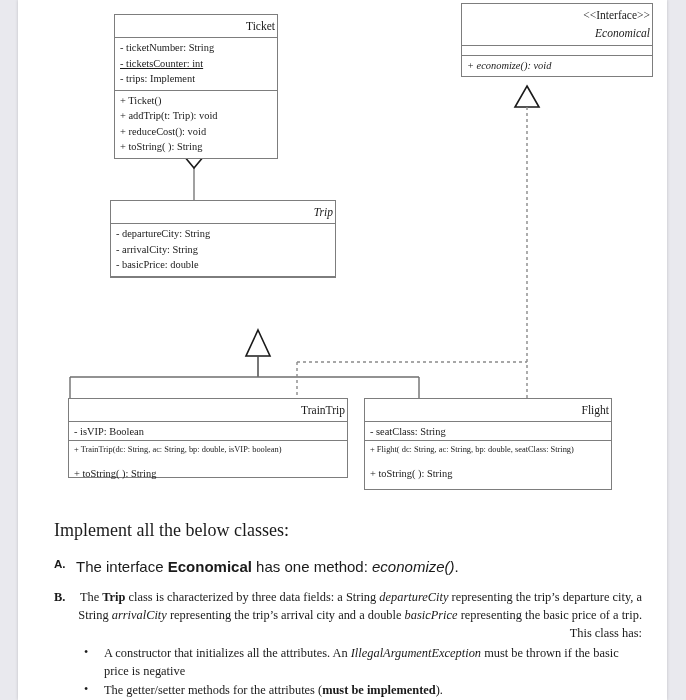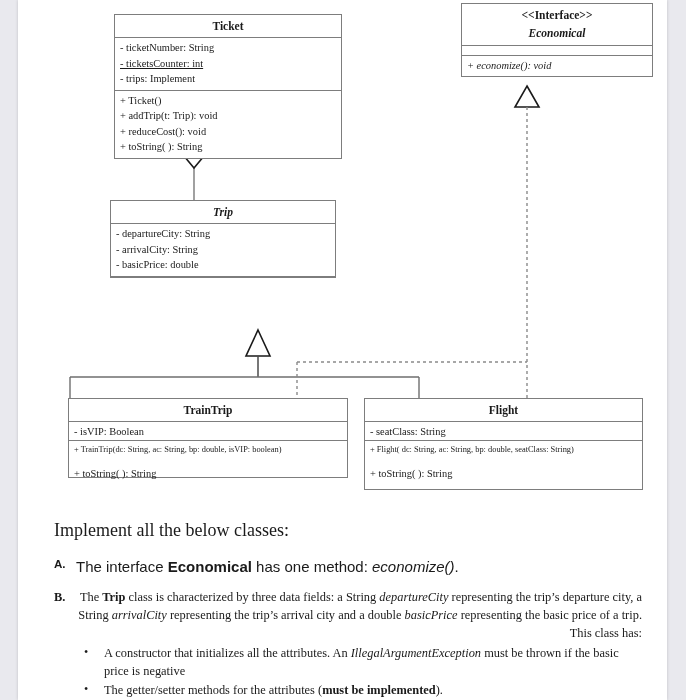--- a/index.html
+++ b/index.html
@@ -40,22 +40,22 @@
   }
   
   .uml-box {
     position: absolute;
     border: 1px solid #7d7d7d;
     background: #ffffff;
     box-sizing: border-box;
     z-index: 3;
   }
   .uml-header {
-    text-align: center;
-    font-weight: bold;
+    text-align: right;
+    font-weight: normal;
     font-size: 11.5px;
     line-height: 1.25;
     padding: 4px 2px 4px 2px;
     color: #1a1a1a;
   }
   .uml-header.italic { font-style: italic; }
   .uml-sep {
     border-top: 1px solid #7d7d7d;
     height: 0;
     font-size: 0;
@@ -70,25 +70,25 @@
     line-height: 15.5px;
     color: #1a1a1a;
     white-space: nowrap;
   }
   .uml-line.italic { font-style: italic; }
   .uml-line.underline { text-decoration: underline; }
   .uml-line.small { font-size: 8.4px; line-height: 14px; }
   .uml-line.gap { margin-top: 9px; }
 
   
-  #box-ticket    { left: 96px;  top: 14px;  width: 228px; }
+  #box-ticket    { left: 96px;  top: 14px;  width: 164px; }
   #box-interface { left: 443px; top: 3px;   width: 192px; }
   #box-trip      { left: 92px;  top: 200px; width: 226px; }
   #box-traintrip { left: 50px;  top: 398px; width: 280px; height: 80px; }
-  #box-flight    { left: 346px; top: 398px; width: 279px; height: 92px; }
+  #box-flight    { left: 346px; top: 398px; width: 248px; height: 92px; }
 
   
   .body-text {
     position: absolute;
     left: 36px;
     top: 518px;
     width: 588px;
     color: #1a1a1a;
   }
   .intro {

